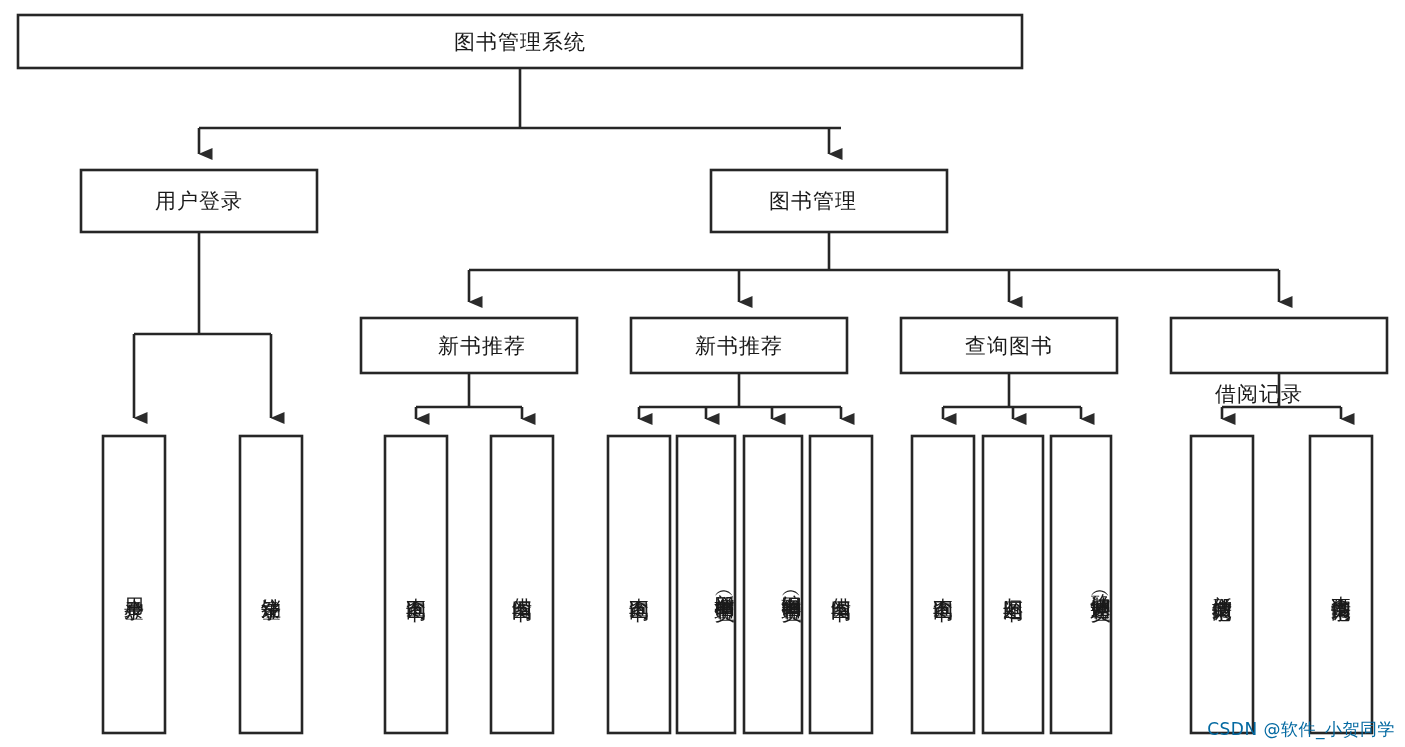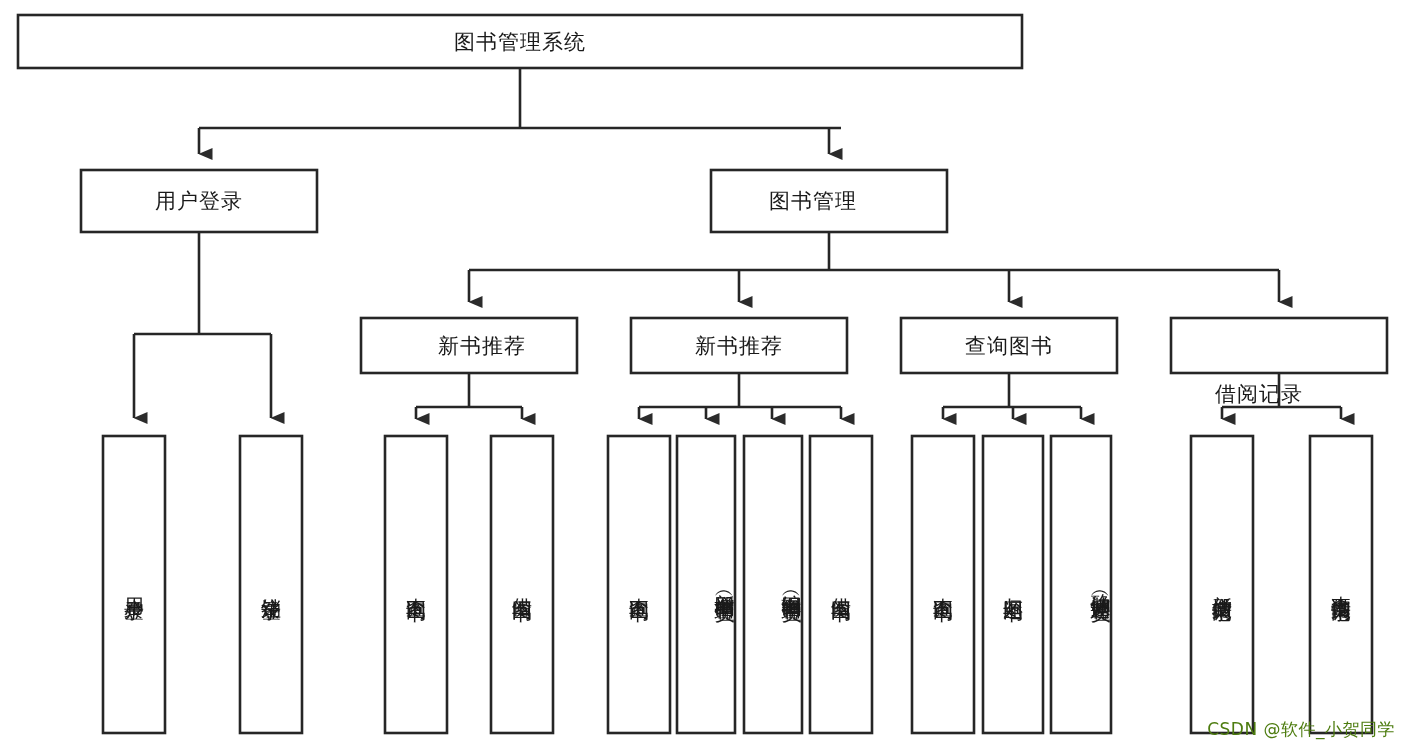--- a/index.html
+++ b/index.html
@@ -69,21 +69,21 @@
     justify-content: center;
     white-space: nowrap;
     pointer-events: none;
   }
   #watermark {
     position: absolute;
     right: 10px;
     bottom: 6px;
     font-family: "DejaVu Sans", "Liberation Sans", sans-serif;
     font-size: 17px;
-    color: #4d7c0f;
+    color: #0369a1;
     letter-spacing: 0.5px;
     white-space: nowrap;
   }
 </style>
 </head>
 <body>
 
 <div id="diagram-root">
 
   <svg class="flow" viewBox="0 0 1405 747" xmlns="http://www.w3.org/2000/svg">

